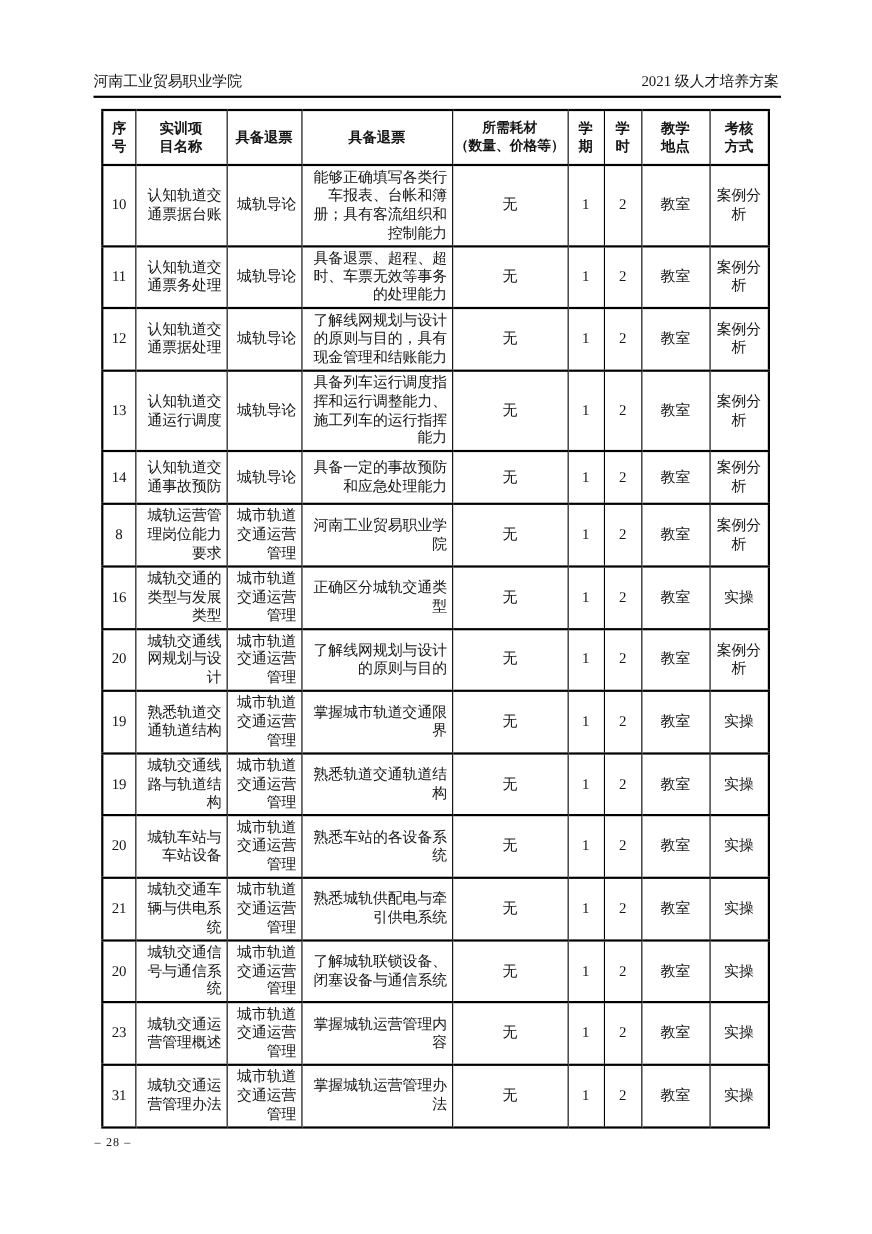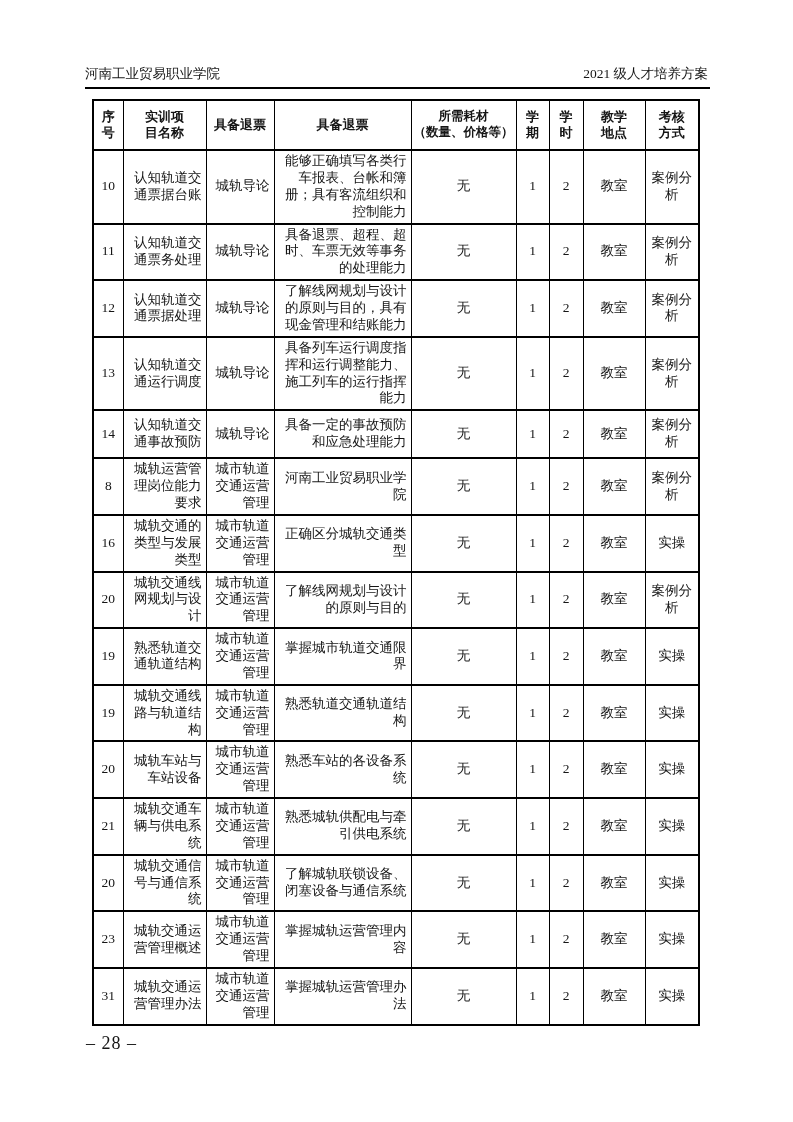--- a/index.html
+++ b/index.html
@@ -75,21 +75,21 @@
   td.col-hours, td.col-location, td.col-assessment {
     text-align: center;
   }
   td.col-project, td.col-course, td.col-goal {
     text-align: right;
   }
   .page-footer {
     position: absolute;
     top: 1033px;
     left: 86px;
-    font-size: 18px;
+    font-size: 11px;
     letter-spacing: 1px;
   }
 </style>
 </head>
 <body>
 
 <div class="page">
 
   <div class="page-header">
     <span class="header-left">河南工业贸易职业学院</span>

